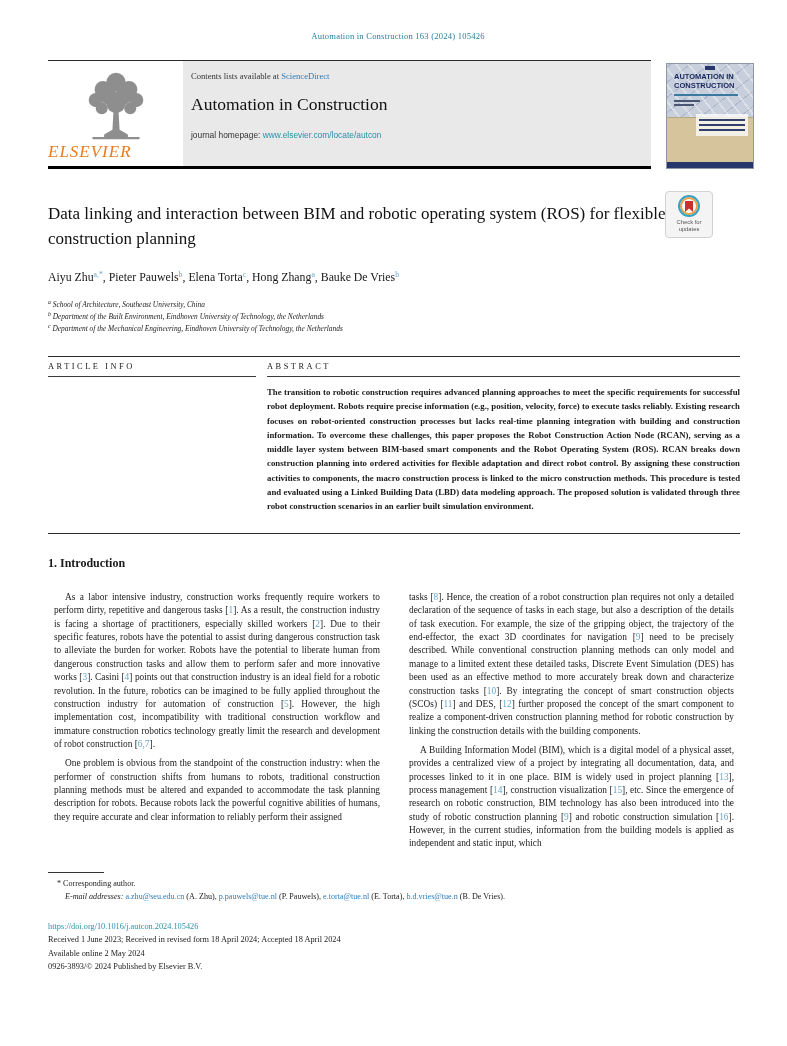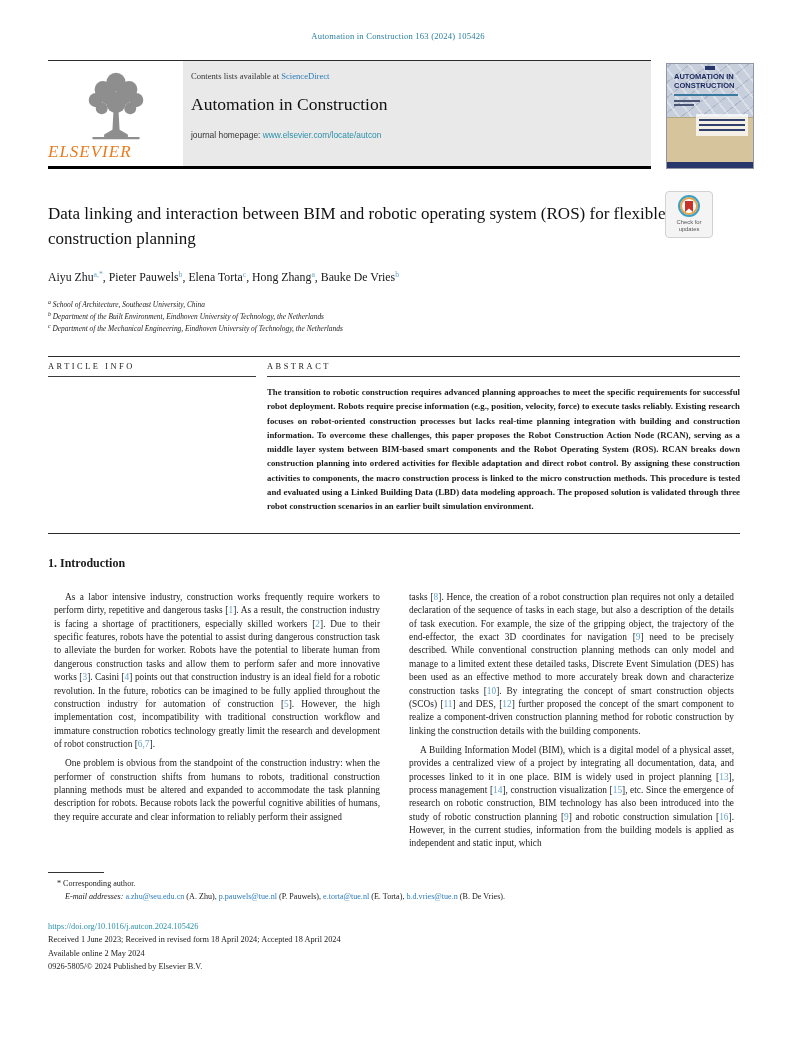--- a/index.html
+++ b/index.html
@@ -204,16 +204,16 @@
     </div>
     <div class="fn-emails">
       <span class="em-label">E-mail addresses: </span><span class="link-blue">a.zhu@seu.edu.cn</span><span> (A. Zhu), </span><span class="link-blue">p.pauwels@tue.nl</span><span> (P. Pauwels), </span><span class="link-blue">e.torta@tue.nl</span><span> (E. Torta), </span><span class="link-blue">b.d.vries@tue.n</span><span> (B. De Vries).</span>
     </div>
   </div>
 
   <div class="bottom-block">
     <div class="doi-line">https://doi.org/10.1016/j.autcon.2024.105426</div>
     <div>Received 1 June 2023; Received in revised form 18 April 2024; Accepted 18 April 2024</div>
     <div>Available online 2 May 2024</div>
-    <div>0926-5805/© 2024 Published by Elsevier B.V.</div>
+    <div>0926-3893/© 2024 Published by Elsevier B.V.</div>
   </div>
 
 </div>
 
 </body></html>

